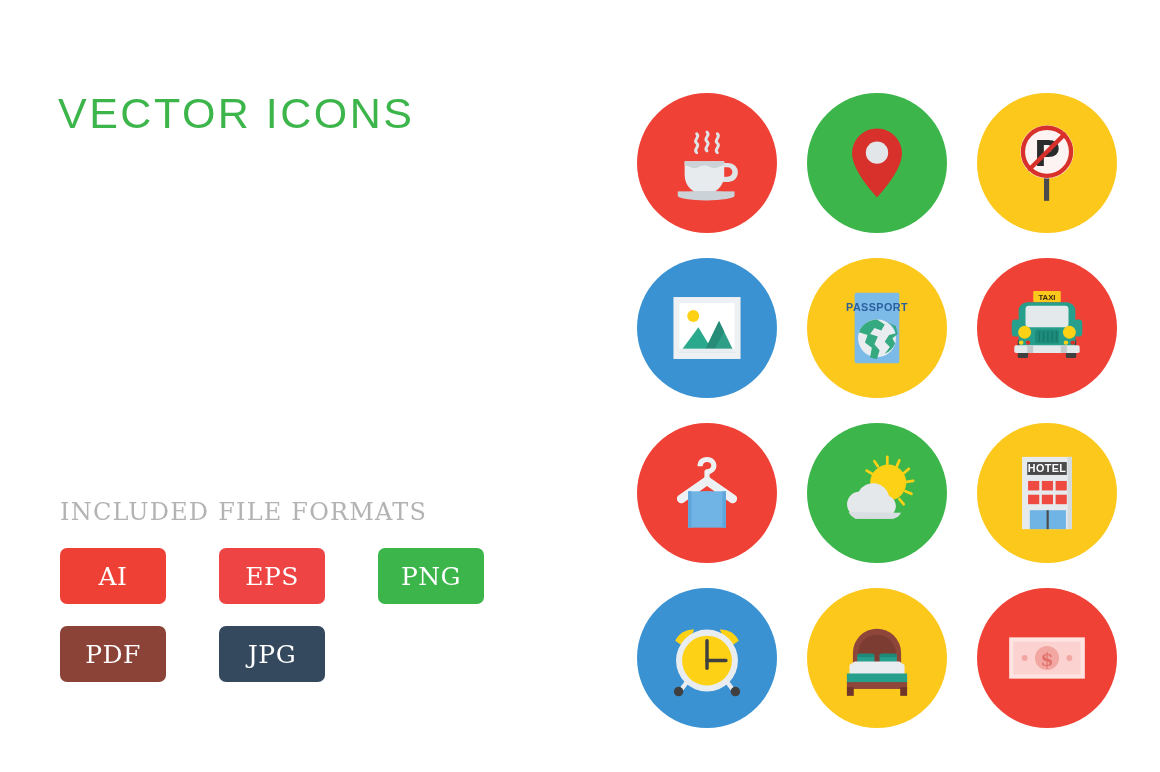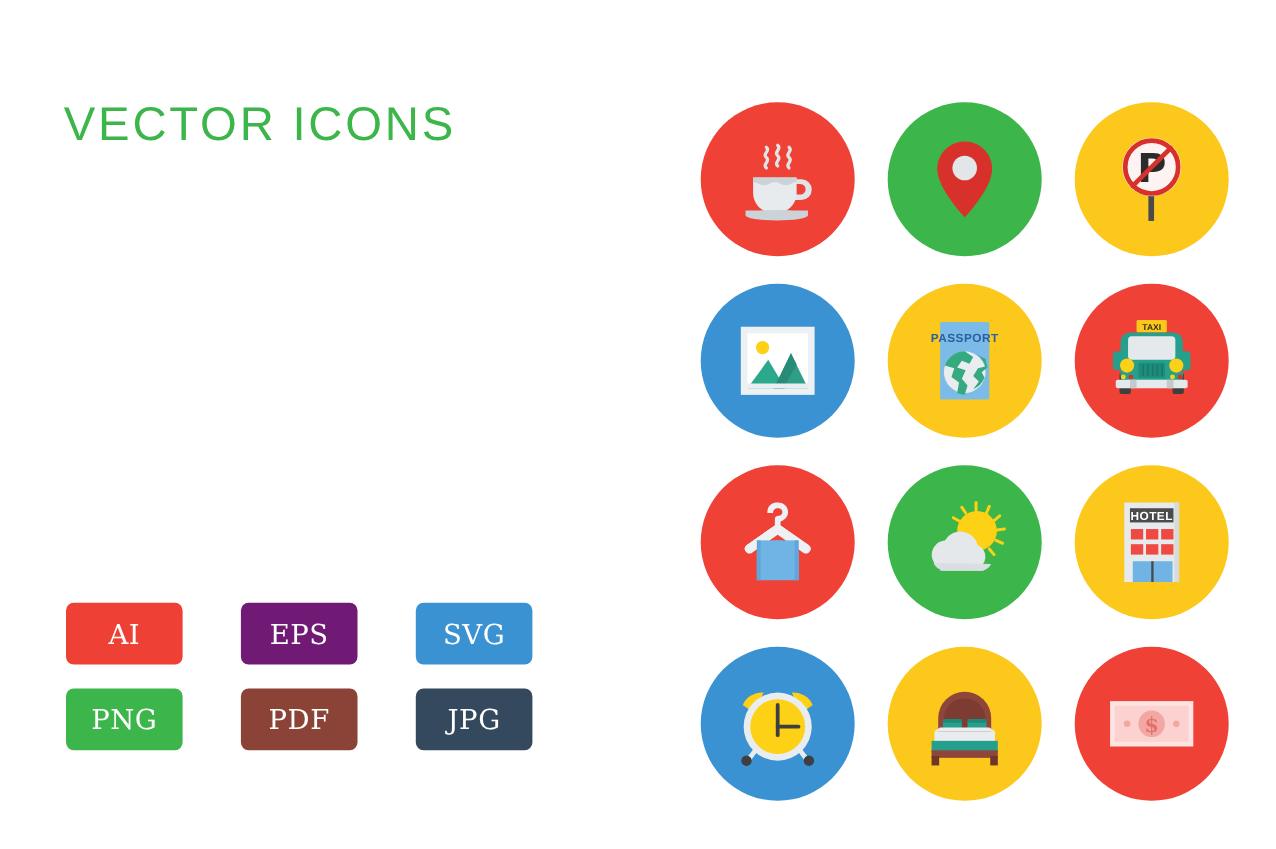--- a/index.html
+++ b/index.html
@@ -143,25 +143,25 @@
 <body>
 
 <div id="page">
 
   <div class="left-panel">
 
 
 
     <div class="subtitle" style="color: rgb(60, 181, 74);">VECTOR ICONS</div>
 
+    <div class="formats-heading" style="color: rgb(179, 179, 179);">INCLUDED FILE FORMATS</div>
 
     <div class="formats-grid">
       <div class="format-chip" style="background: rgb(238, 64, 53);">AI</div>
-      <div class="format-chip" style="background: #701a75;">EPS</div>
-      <div class="format-chip" style="background: rgb(58, 146, 210);">SVG</div>
+      <div class="format-chip" style="background: #ef4444;">EPS</div>
       <div class="format-chip" style="background: rgb(60, 181, 74);">PNG</div>
       <div class="format-chip" style="background: rgb(139, 67, 56);">PDF</div>
       <div class="format-chip" style="background: rgb(52, 73, 94);">JPG</div>
     </div>
   </div>
 
   <div class="icon-grid">
 
     <div class="icon-cell">
       <div class="icon-circle" style="background: rgb(239, 65, 54);">

